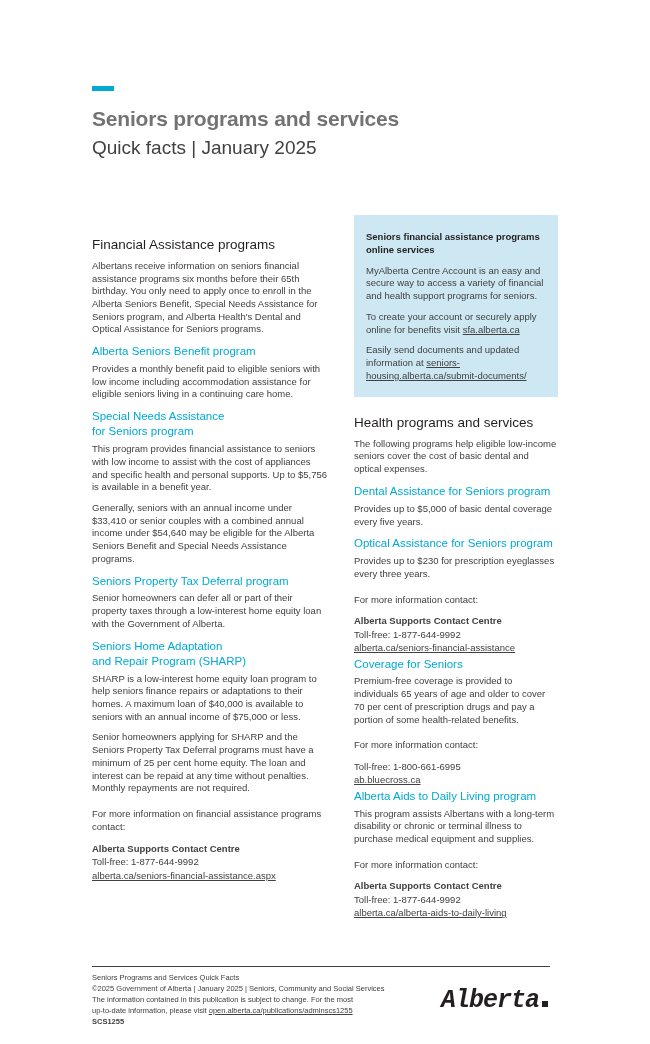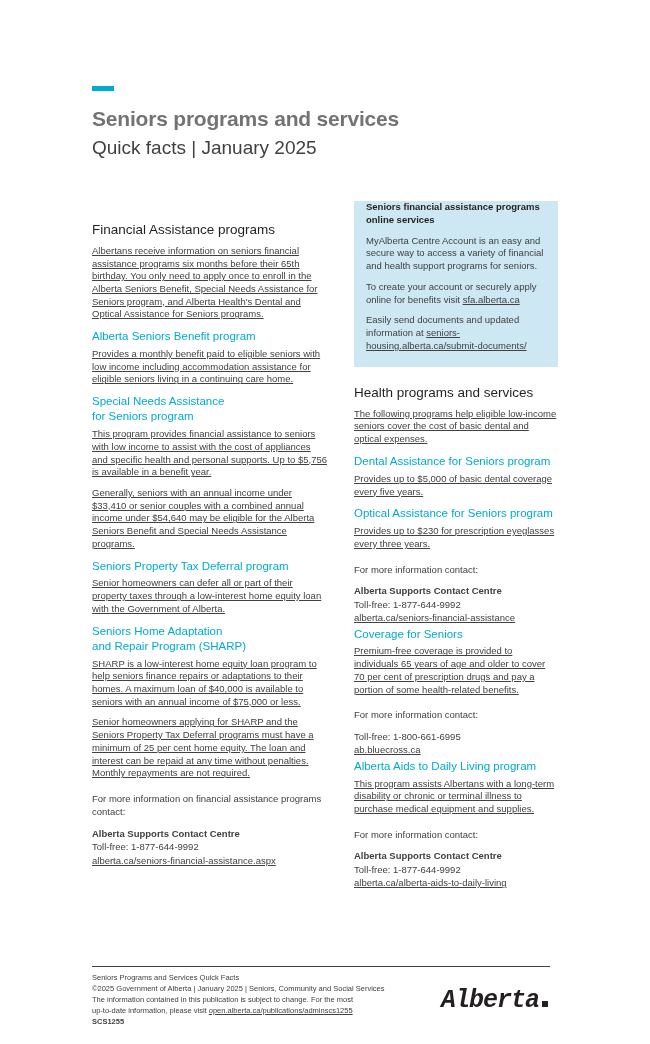--- a/index.html
+++ b/index.html
@@ -15,29 +15,29 @@
 
   h1.title { margin: 0 0 6px 0; font-size: 21px; line-height: 1.15; color: #737373; font-weight: bold; letter-spacing: -0.2px; }
   .subtitle { font-size: 19px; font-weight: 400; color: #414042; margin: 0 0 40px 0; }
 
   .columns { display: flex; gap: 26px; align-items: center; }
   .col-left { flex: 0 0 236px; width: 236px; }
   .col-right { flex: 1; min-width: 0; }
 
   h2.section { font-size: 13.5px; font-weight: 400; color: #231f20; margin: 0 0 7px 0; line-height: 1.2; }
   h3.program { font-size: 11.5px; font-weight: 400; color: #00aad2; margin: 2px 0 4px 0; line-height: 1.3; white-space: pre-line; }
-  p.body { font-size: 9.5px; line-height: 1.34; margin: 0 0 8px 0; text-decoration: underline; }
+  p.body { font-size: 9.5px; line-height: 1.34; margin: 0 0 8px 0; }
 
   .bold { font-weight: bold; }
   .link { text-decoration: underline; color: inherit; cursor: pointer; }
 
   .contact { margin-top: 12px; font-size: 9.5px; line-height: 1.42; }
   .contact .lead { font-weight: normal; margin: 0 0 8px 0; }
 
-  .infobox { background: #cde8f2; padding: 0 12px 6px 12px; margin: 2px 0 18px 0; }
+  .infobox { background: #cde8f2; padding: 16px 12px 6px 12px; margin: 16px 0 18px 0; }
   .infobox .ib-title { font-size: 9.5px; font-weight: bold; color: #231f20; line-height: 1.35; margin: 0 0 8px 0; white-space: pre-line; }
   .infobox p { font-size: 9.5px; line-height: 1.34; margin: 0 0 8px 0; }
 
   footer {
     position: absolute; left: 92px; right: 100px; top: 966px;
     border-top: 1px solid #414042; padding-top: 6px;
     display: flex; justify-content: space-between; align-items: center;
   }
   .foot-lines { font-size: 7.5px; line-height: 1.45; color: #414042; }
   .foot-lines div { white-space: nowrap; }

